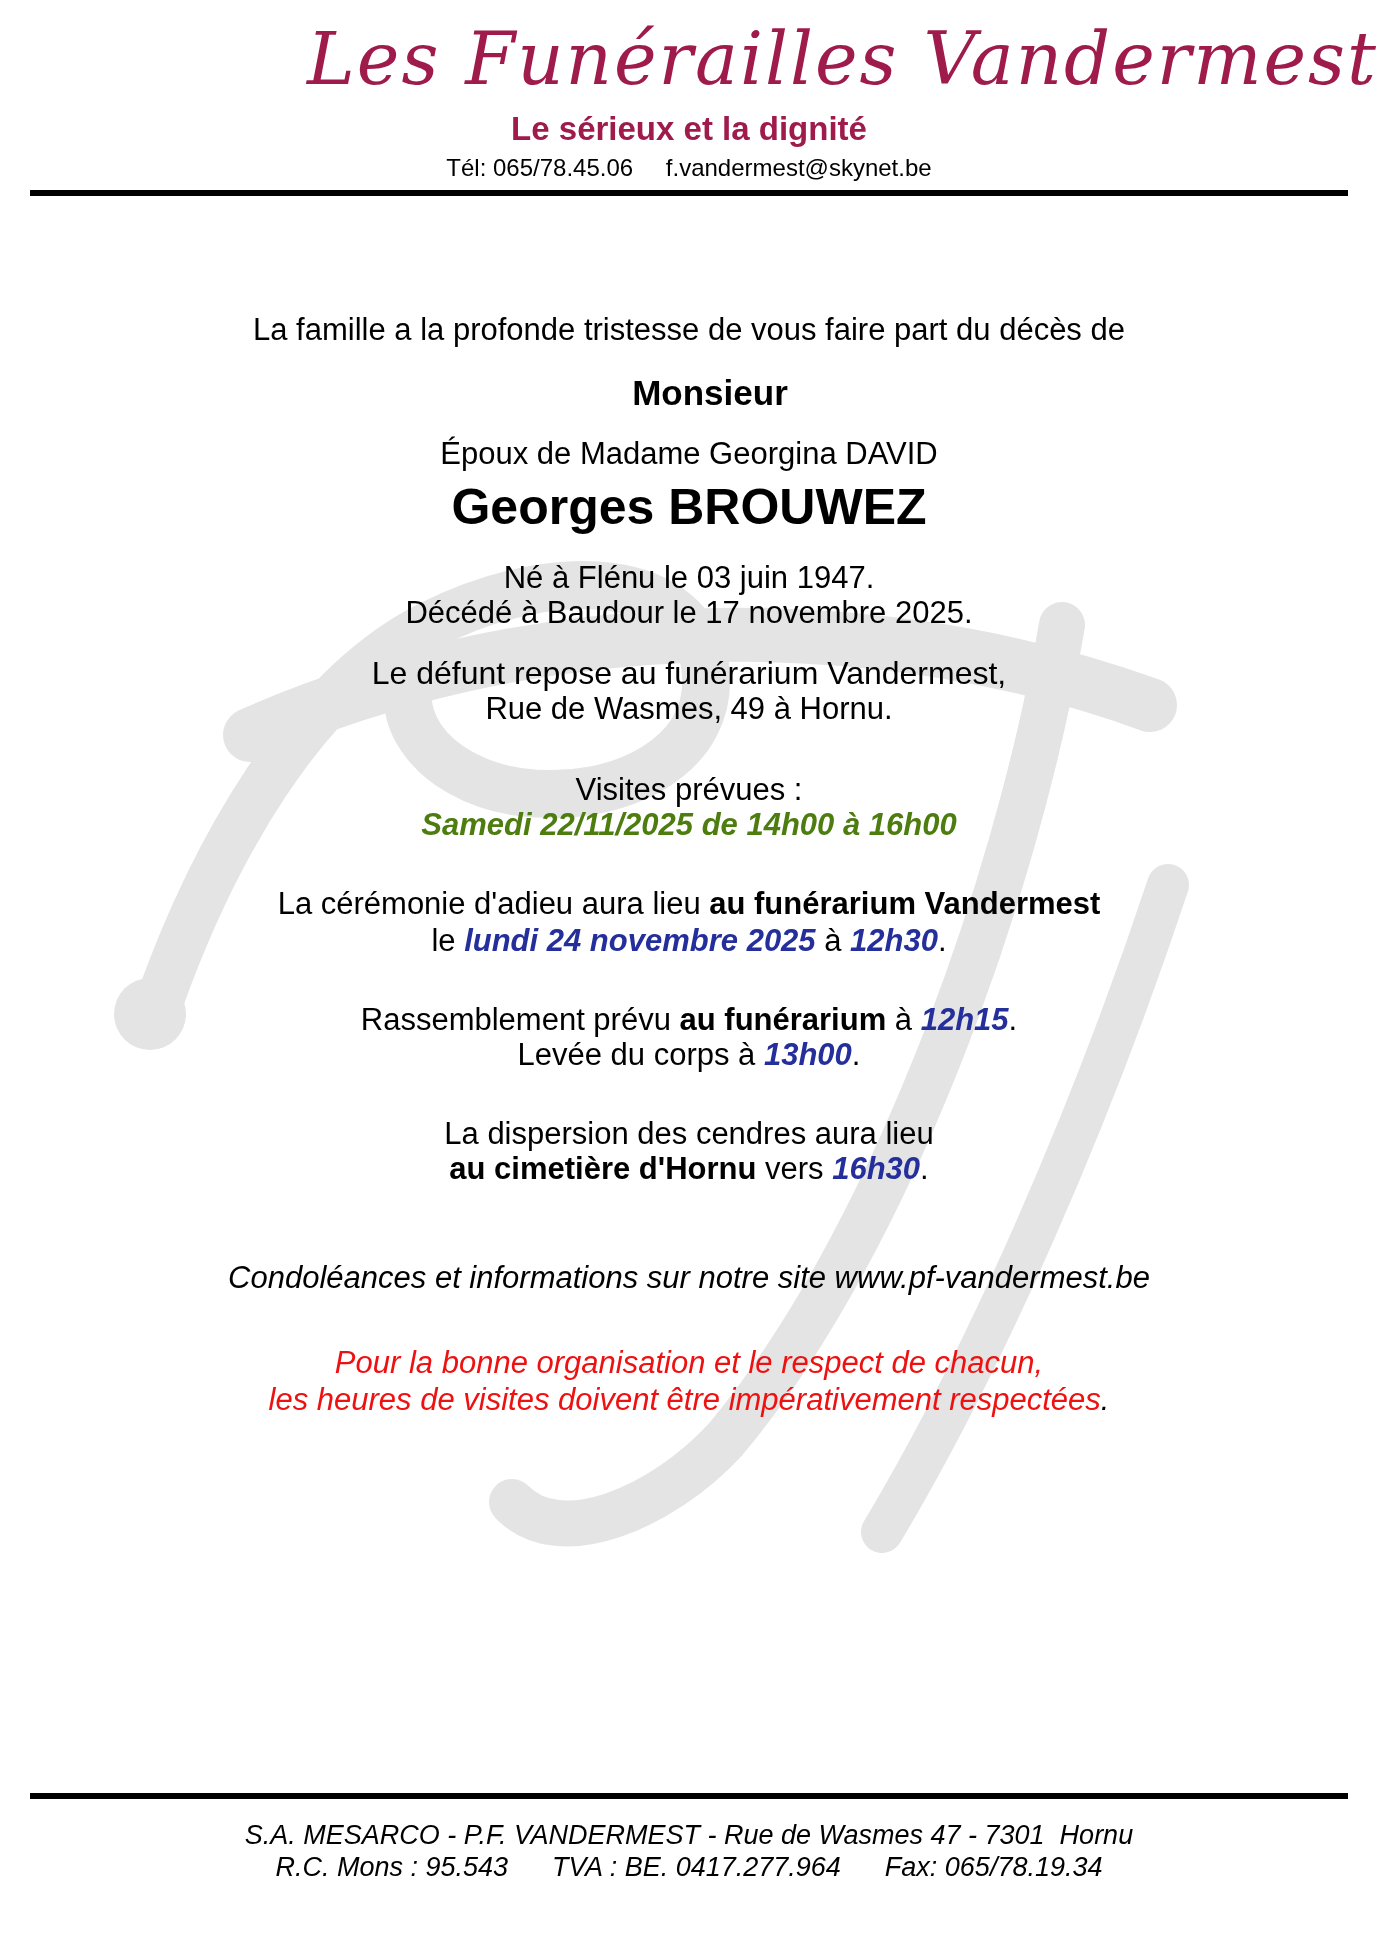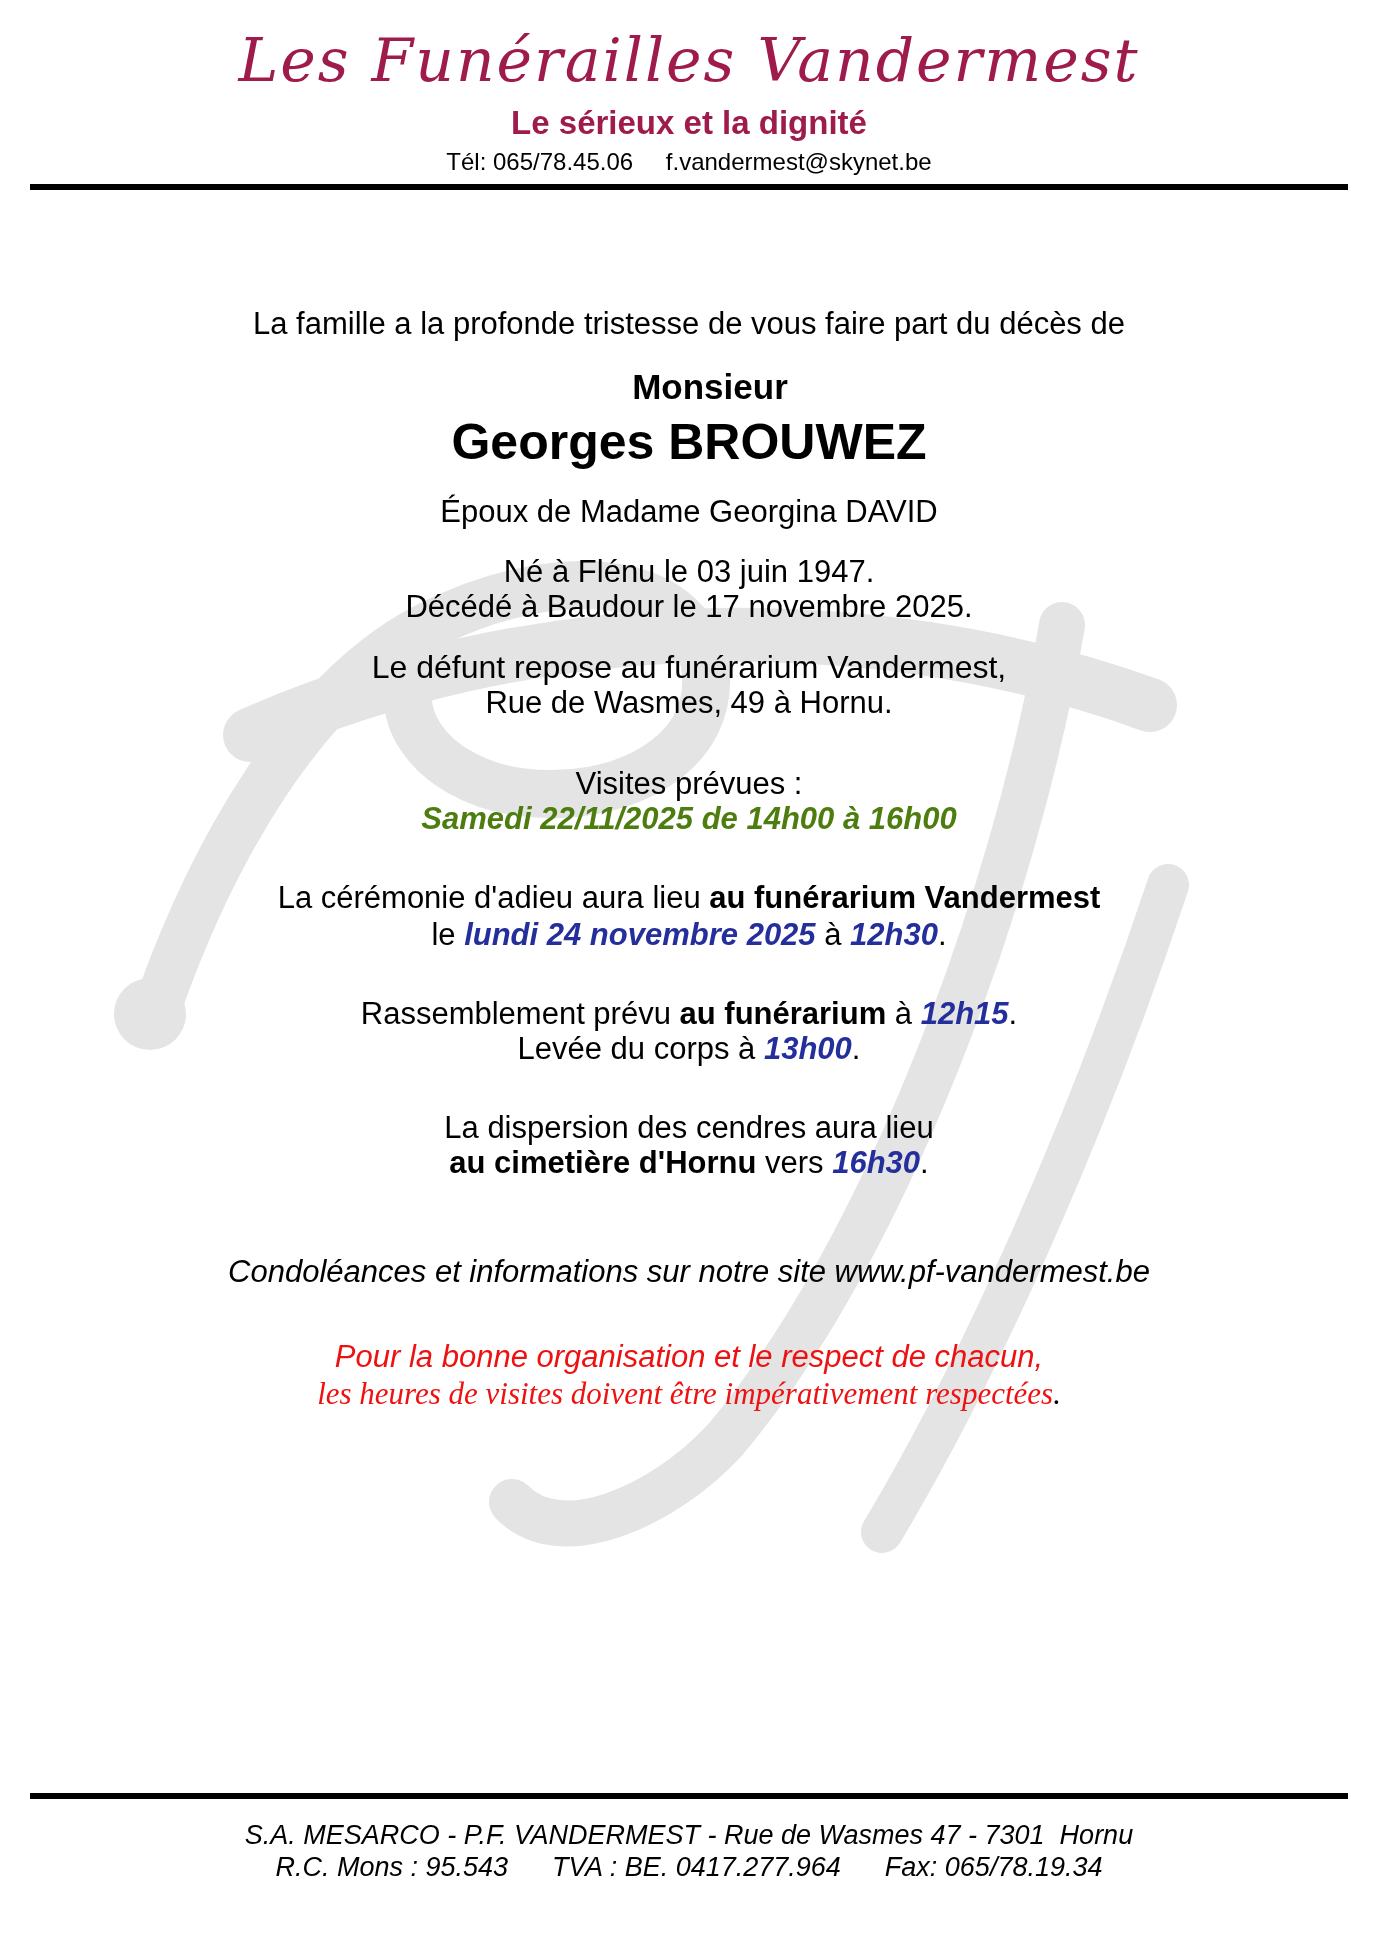--- a/index.html
+++ b/index.html
@@ -11,25 +11,25 @@
     overflow:hidden;
     font-family:"Liberation Sans", sans-serif;
     color:#000;
   }
   .watermark{
     position:absolute;left:0;top:0;width:1378px;height:1948px;
     z-index:0;pointer-events:none;
   }
   .content{position:relative;z-index:1;}
   .brand-title{
-    margin-top:24px;
-    text-align:center;
+    margin-top:16px;
+    text-align:right;
     font-family:"DejaVu Serif", serif;
     font-style:italic;
-    font-size:60px;
+    font-size:72px;
     line-height:1.2;
     letter-spacing:2px;
     white-space:nowrap;
   }
   .brand-tagline{
     margin-top:8px;
     text-align:center;
     font-size:33px;
     font-weight:bold;
   }
@@ -89,37 +89,37 @@
     <div class="contact-line">
       <span class="phone">Tél: 065/78.45.06</span>
       <span class="email">f.vandermest@skynet.be</span>
     </div>
 
     <div class="rule"></div>
 
     <div class="body-block" id="body-block">
         <div class="body-line" style="margin-top: 116px; font-size: 31px; line-height: 35px;"><span>La famille a la profonde tristesse de vous faire part du décès de</span></div>
         <div class="body-line" style="margin-top: 26px; font-size: 35px; line-height: 39px; padding-left: 42px;"><span class="run-b">Monsieur</span></div>
+        <div class="body-line" style="margin-top: 24px; font-size: 31px; line-height: 35px;"><span>Époux de Madame Georgina DAVID</span></div>
         <div class="body-line" style="margin-top: 8px; font-size: 50px; line-height: 56px;"><span class="run-b">Georges BROUWEZ</span></div>
-        <div class="body-line" style="margin-top: 24px; font-size: 31px; line-height: 35px;"><span>Époux de Madame Georgina DAVID</span></div>
         <div class="body-line" style="margin-top: 25px; font-size: 31px; line-height: 35px;"><span>Né à Flénu le 03 juin 1947.</span></div>
         <div class="body-line" style="margin-top: 0px; font-size: 31px; line-height: 35px;"><span>Décédé à Baudour le 17 novembre 2025.</span></div>
         <div class="body-line" style="margin-top: 26px; font-size: 32px; line-height: 35px;"><span>Le défunt repose au funérarium Vandermest,</span></div>
         <div class="body-line" style="margin-top: 0px; font-size: 31px; line-height: 35px;"><span>Rue de Wasmes, 49 à Hornu.</span></div>
         <div class="body-line" style="margin-top: 46px; font-size: 31px; line-height: 35px;"><span>Visites prévues :</span></div>
         <div class="body-line" style="margin-top: 0px; font-size: 31px; line-height: 35px;"><span class="run-b run-i" style="color: #4d7c0f;">Samedi 22/11/2025 de 14h00 à 16h00</span></div>
         <div class="body-line" style="margin-top: 44px; font-size: 31px; line-height: 35px;"><span>La cérémonie d'adieu aura lieu </span><span class="run-b">au funérarium Vandermest</span></div>
         <div class="body-line" style="margin-top: 2px; font-size: 31px; line-height: 35px;"><span>le </span><span class="run-b run-i" style="color: rgb(37, 47, 156);">lundi 24 novembre 2025</span><span> à </span><span class="run-b run-i" style="color: rgb(37, 47, 156); text-align: right;">12h30</span><span>.</span></div>
         <div class="body-line" style="margin-top: 44px; font-size: 31px; line-height: 35px;"><span>Rassemblement prévu </span><span class="run-b">au funérarium</span><span> à </span><span class="run-b run-i" style="color: rgb(37, 47, 156); text-align: center;">12h15</span><span>.</span></div>
         <div class="body-line" style="margin-top: 0px; font-size: 31px; line-height: 35px;"><span>Levée du corps à </span><span class="run-b run-i" style="color: rgb(37, 47, 156);">13h00</span><span>.</span></div>
         <div class="body-line" style="margin-top: 44px; font-size: 31px; line-height: 35px;"><span>La dispersion des cendres aura lieu</span></div>
         <div class="body-line" style="margin-top: 0px; font-size: 31px; line-height: 35px;"><span class="run-b">au cimetière d'Hornu</span><span> vers </span><span class="run-b run-i" style="color: rgb(37, 47, 156);">16h30</span><span>.</span></div>
         <div class="body-line" style="margin-top: 74px; font-size: 31px; line-height: 35px;"><span class="run-i">Condoléances et informations sur notre site www.pf-vandermest.be</span></div>
         <div class="body-line" style="margin-top: 50px; font-size: 31px; line-height: 35px;"><span class="run-i" style="color: rgb(238, 17, 17);">Pour la bonne organisation et le respect de chacun,</span></div>
-        <div class="body-line" style="margin-top: 2px; font-size: 31px; line-height: 35px; font-family: Liberation Serif, serif;"><span class="run-i" style="color: rgb(238, 17, 17);">les heures de visites doivent être impérativement respectées</span><span class="run-i">.</span></div>
+        <div class="body-line" style="margin-top: 2px; font-size: 31px; line-height: 35px;"><span class="run-i" style="color: rgb(238, 17, 17);">les heures de visites doivent être impérativement respectées</span><span class="run-i">.</span></div>
       </div>
   </div>
 
   <div class="footer">
     <div class="rule"></div>
     <div class="footer-line footer-line1">S.A. MESARCO - P.F. VANDERMEST - Rue de Wasmes 47 - 7301  Hornu</div>
     <div class="footer-line footer-line2" id="footer-line2"><span>R.C. Mons : 95.543</span><span>TVA : BE. 0417.277.964</span><span>Fax: 065/78.19.34</span></div>
   </div>
 
 </div>

